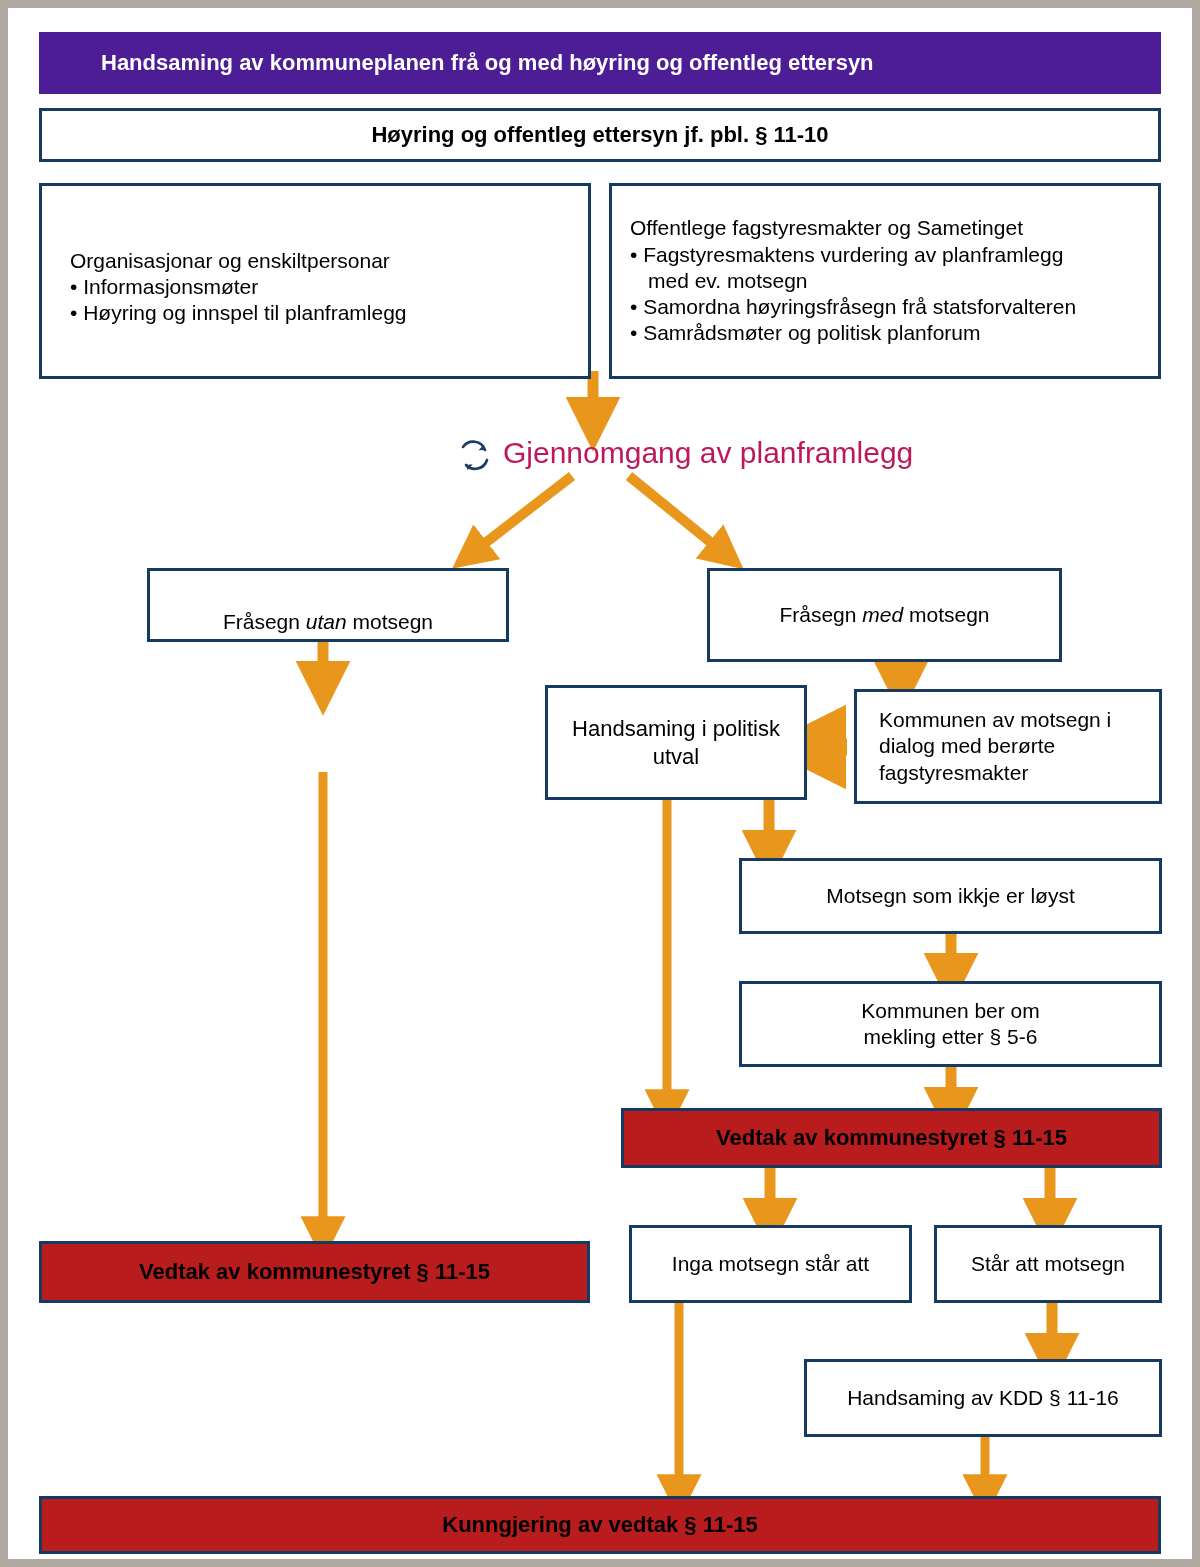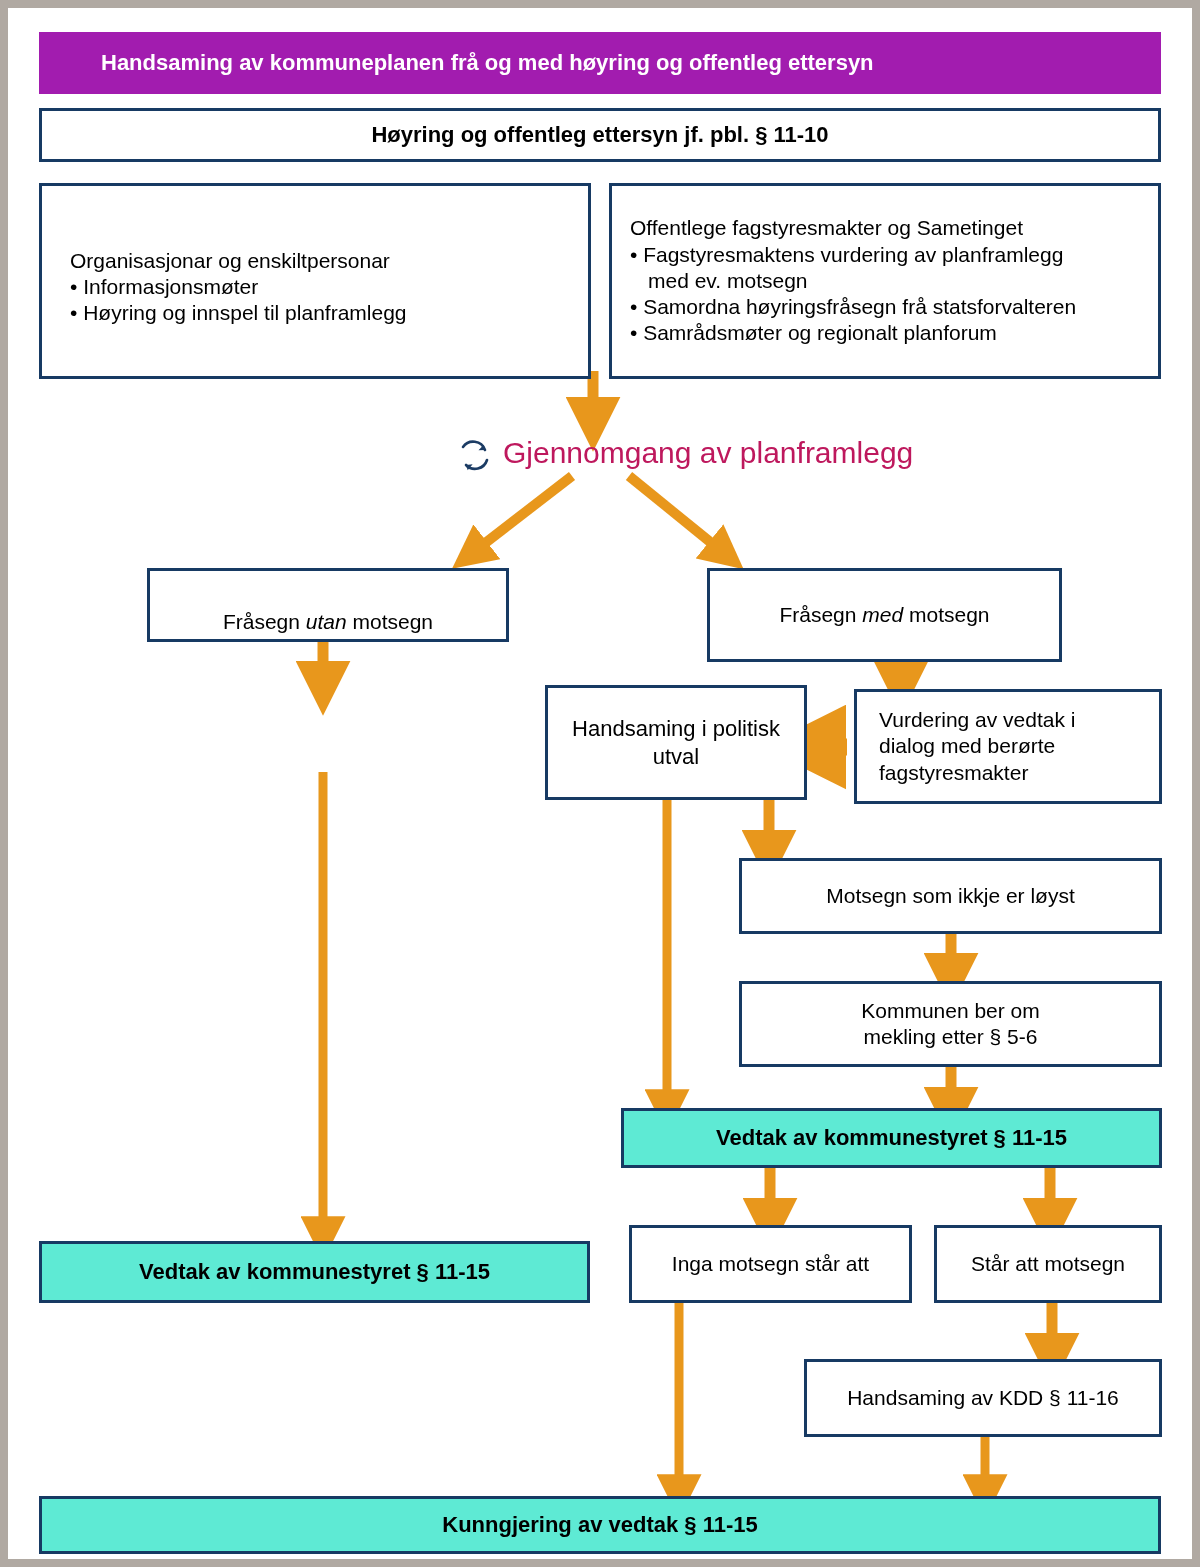--- a/index.html
+++ b/index.html
@@ -40,35 +40,35 @@
     display: flex;
     align-items: center;
     justify-content: center;
     text-align: center;
     line-height: 1.25;
     font-size: 21px;
     padding: 4px 10px;
     z-index: 5;
   }
   .node.gray {
-    background: #5eead4;
+    background: #b91c1c;
     font-weight: bold;
   }
   .node.left-text {
     justify-content: flex-start;
     text-align: left;
     align-items: center;
   }
   .node .inner {
     width: 100%;
   }
   .header-bar {
     position: absolute;
     box-sizing: border-box;
-    background: #a21caf;
+    background: #4c1d95;
     color: #ffffff;
     font-weight: bold;
     font-size: 22px;
     display: flex;
     align-items: center;
     z-index: 5;
   }
   .header-bar .inner { padding-left: 62px; }
 
   .list-line { white-space: nowrap; }
@@ -161,21 +161,21 @@
         <div class="list-line">• Høyring og innspel til planframlegg</div>
       </div>
     </div>
 
     <div class="node left-text" style="left:600px; top:174px; width:552px; height:196px; padding:0 16px 0 18px; font-size:21px;">
       <div class="inner">
         <div class="list-line">Offentlege fagstyresmakter og Sametinget</div>
         <div class="list-line">• Fagstyresmaktens vurdering av planframlegg</div>
         <div class="list-line indent">med ev. motsegn</div>
         <div class="list-line">• Samordna høyringsfråsegn frå statsforvalteren</div>
-        <div class="list-line">• Samrådsmøter og regionalt planforum</div>
+        <div class="list-line">• Samrådsmøter og politisk planforum</div>
       </div>
     </div>
 
     <div class="cycle-icon" style="left:443px; top:424px; width:46px; height:46px;">
       <svg width="46" height="46" viewBox="0 0 46 46">
         <g fill="none" stroke="#1c3c64" stroke-width="2.6" stroke-linecap="round">
           <path d="M11 14 A12.5 12.5 0 0 1 33 17"></path>
           <path d="M35 27 A12.5 12.5 0 0 1 14 32"></path>
         </g>
         <path d="M33 17 L26.5 17.2 L31.8 11.8 Z" fill="#1c3c64"></path>
@@ -197,21 +197,21 @@
 
     <div class="node" style="left:536px; top:676px; width:262px; height:115px; font-size:22px;">
       <div class="inner">
         <div>Handsaming i politisk</div>
         <div>utval</div>
       </div>
     </div>
 
     <div class="node left-text" style="left:845px; top:680px; width:308px; height:115px; padding-left:22px;">
       <div class="inner">
-        <div>Vurdering av vedtak i</div>
+        <div>Kommunen av motsegn i</div>
         <div>dialog med berørte</div>
         <div>fagstyresmakter</div>
       </div>
     </div>
 
     <div class="node" style="left:730px; top:849px; width:423px; height:76px;">
       <span class="inner">Motsegn som ikkje er løyst</span>
     </div>
 
     <div class="node" style="left:730px; top:972px; width:423px; height:86px;">

